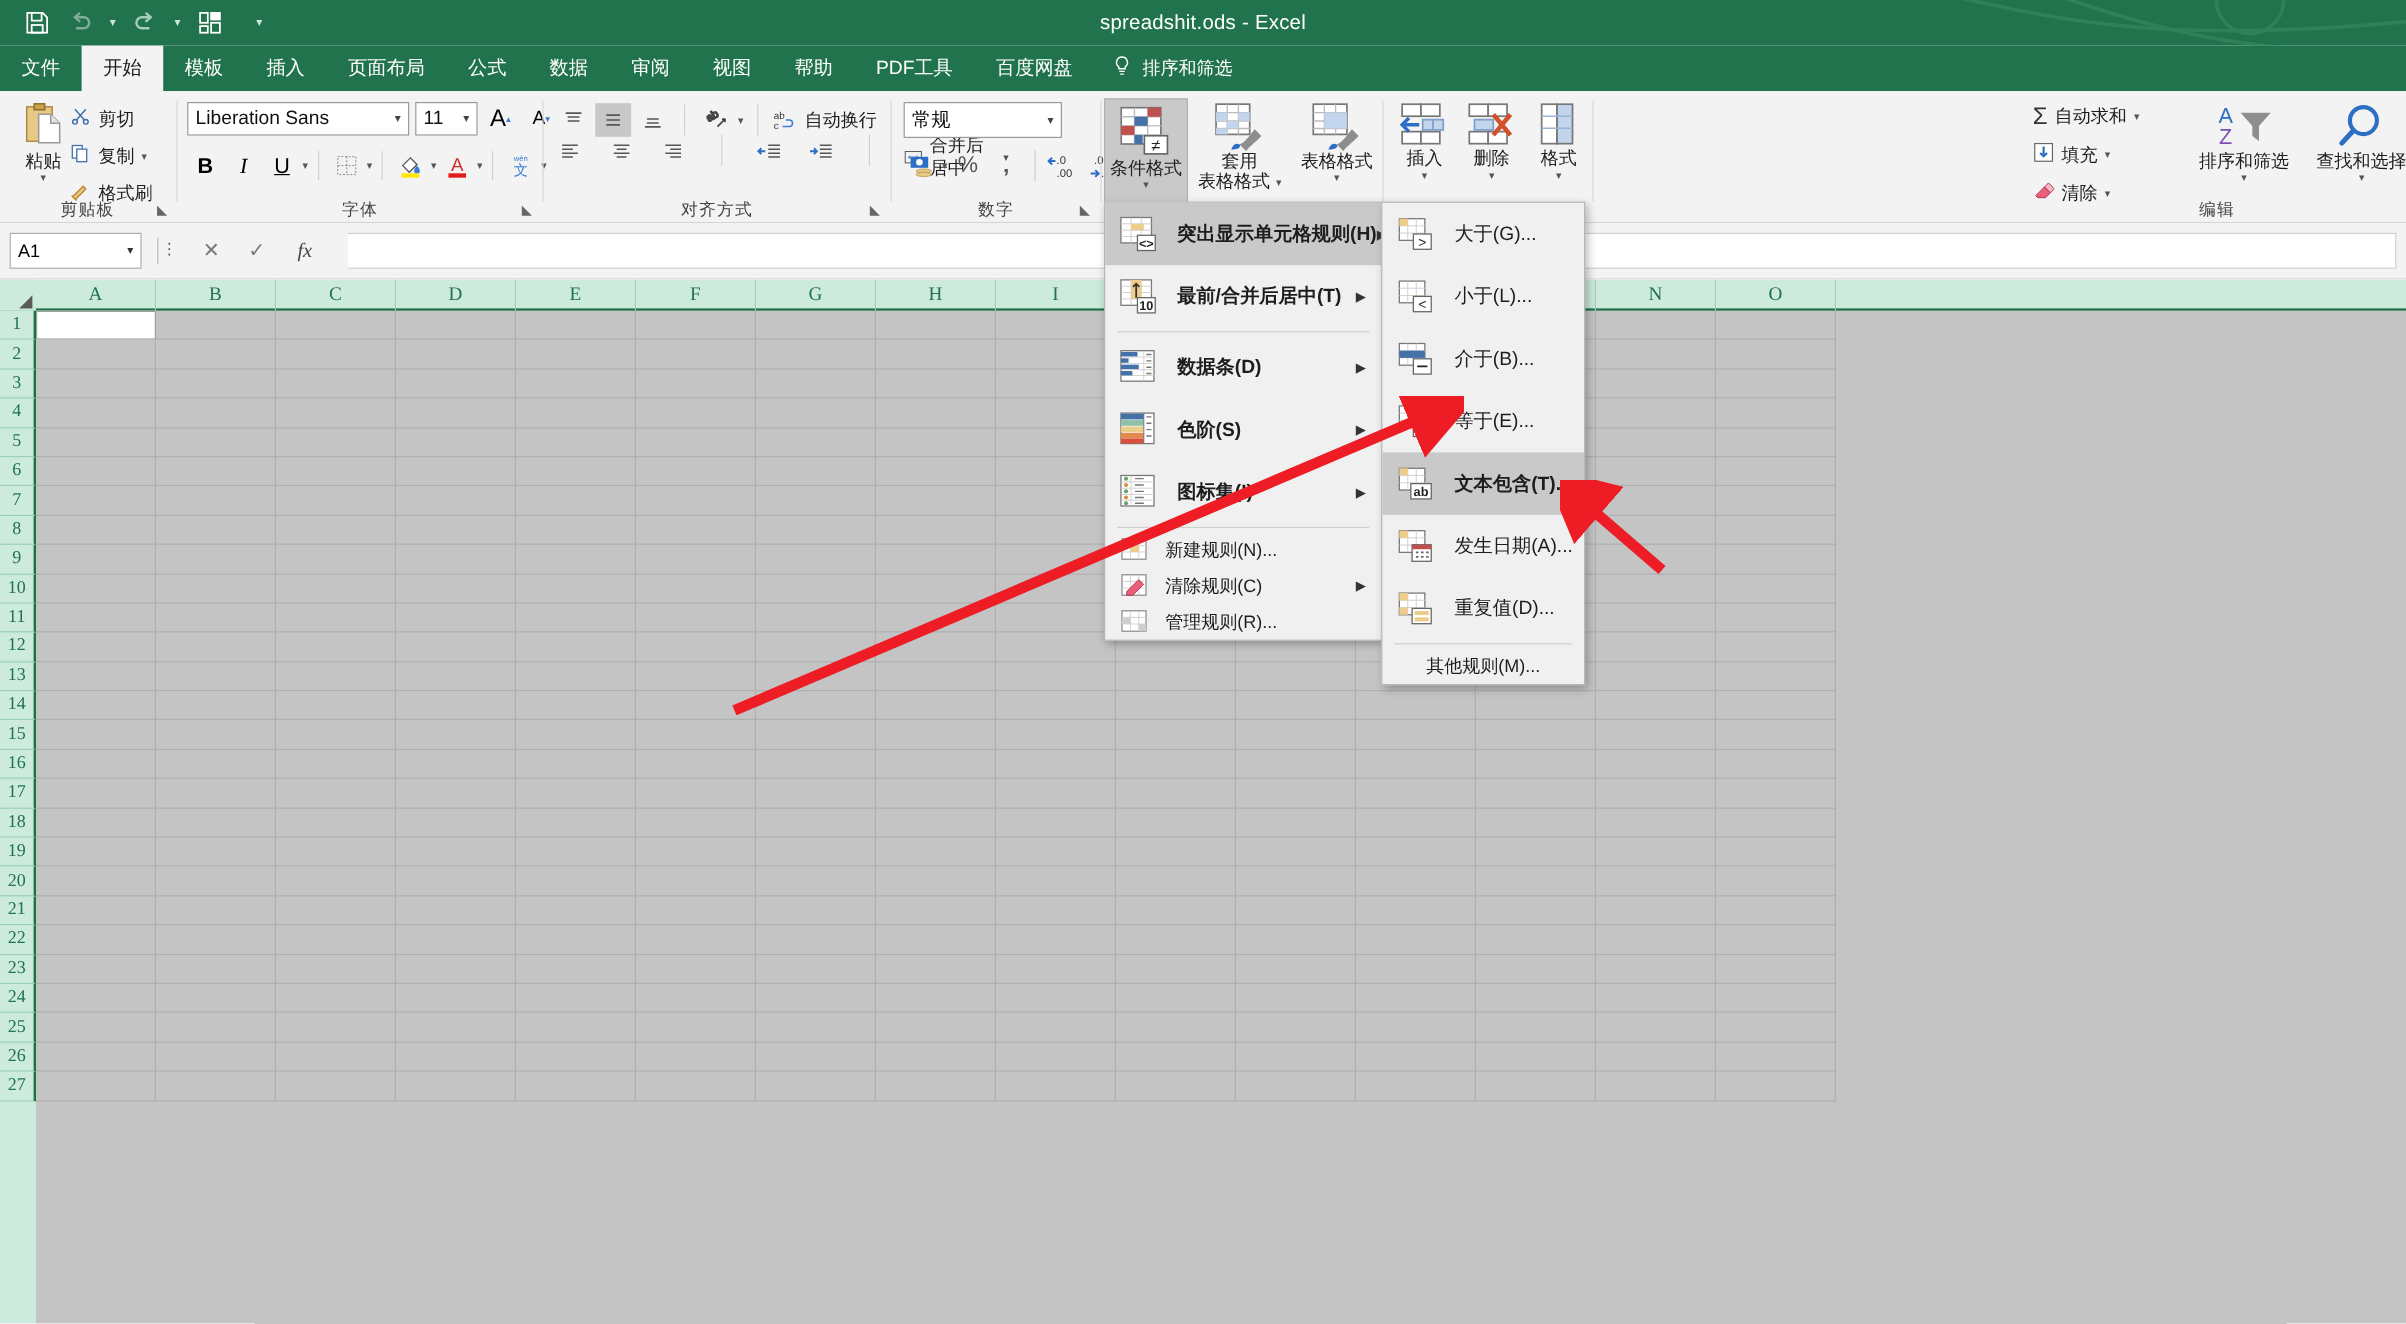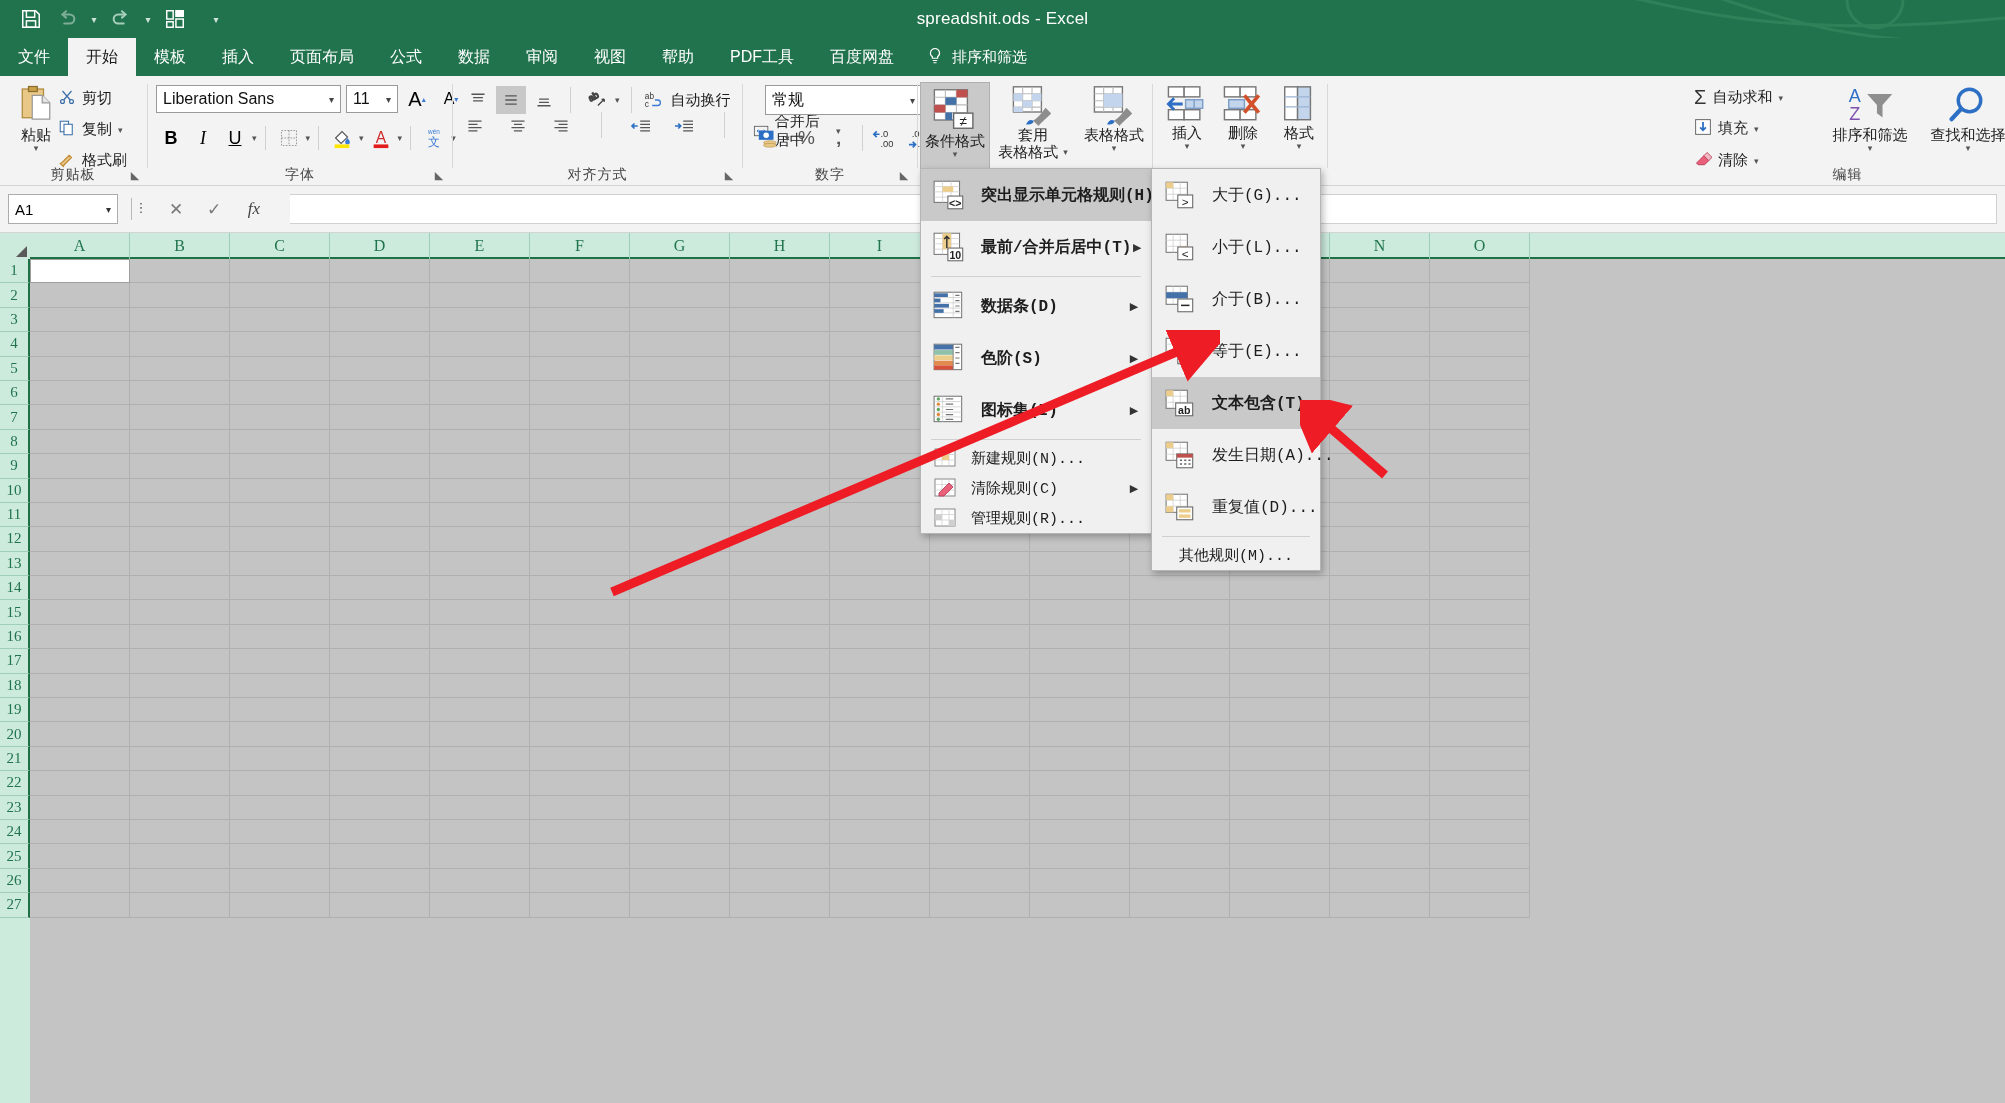--- a/index.html
+++ b/index.html
@@ -88,21 +88,21 @@
   .cell.a1 { background:#ffffff; border:1px solid #9e9e9e; }
   
   .menu {
     position:absolute; background:#f0f0f0; border:1px solid #b5b5b5;
     box-shadow:2px 3px 7px rgba(0,0,0,.28); z-index:60;
   }
   .mi { display:flex; align-items:center; height:52px; padding:0 8px; font-size:16px; color:#1d1d1d; position:relative;}
   .mi.bold { font-weight:bold; }
   .mi.hl { background:#c9c9c9; }
   .mi .mi-ico { width:42px; height:38px; flex:none; display:flex; align-items:center; justify-content:center; margin-right:10px;}
-  .mi .mi-label { flex:1; white-space:nowrap;font-family:Liberation Mono, monospace; }
+  .mi .mi-label { flex:1; white-space:nowrap; }
   .mi .mi-arrow { width:18px; text-align:center; font-size:11px; color:#333;}
   .mi.small { height:30px; font-size:15px; font-weight:normal;}
   .mi.small .mi-ico { width:34px; height:24px; margin-right:8px;}
   .msep { height:1px; background:#d0d0d0; margin:3px 10px; }
   u { text-decoration:underline; }
   .arrow-red { position:absolute; z-index:80; pointer-events:none;}
 </style>
 </head>
 <body>
 
@@ -383,21 +383,21 @@
         <span>合并后居中</span>
         <span class="caret">▾</span>
       </div>
     </div>
     <div class="grp-label">对齐方式</div>
     <div class="dlg">◣</div>
   </div>
   <div class="grp-sep" style="left:742px"></div>
 
   <div class="grp" style="left:745px; width:170px;">
-    <div class="combo" style="position:absolute; left:20px; top:9px; width:157px; height:30px;">
+    <div class="combo" style="position:absolute; left:8px; top:9px; width:132px; height:30px;">
       <span class="cv">常规</span>
       <span class="cc">▾</span>
     </div>
     <div style="position:absolute; left:8px; top:48px; display:flex; align-items:center; gap:2px;">
       <div class="sqbtn">
         <svg width="22" height="22" viewBox="0 0 24 24">
           <rect x="2" y="4" width="16" height="10" fill="#2d6fc4"></rect>
             <circle cx="10" cy="9" r="3" fill="#fff"></circle>
           <ellipse cx="14" cy="17" rx="7" ry="2" fill="#e9c887" stroke="#b08a3e" stroke-width=".6"></ellipse>
           <ellipse cx="14" cy="20" rx="7" ry="2" fill="#e9c887" stroke="#b08a3e" stroke-width=".6"></ellipse>

